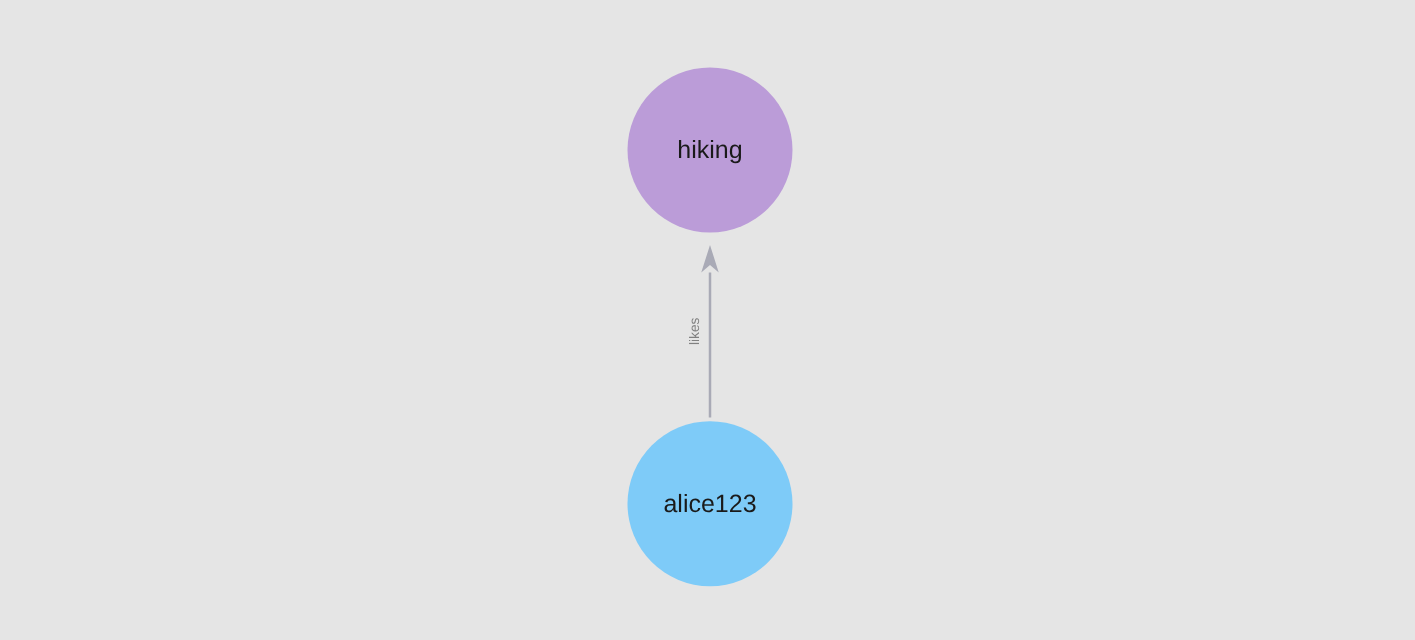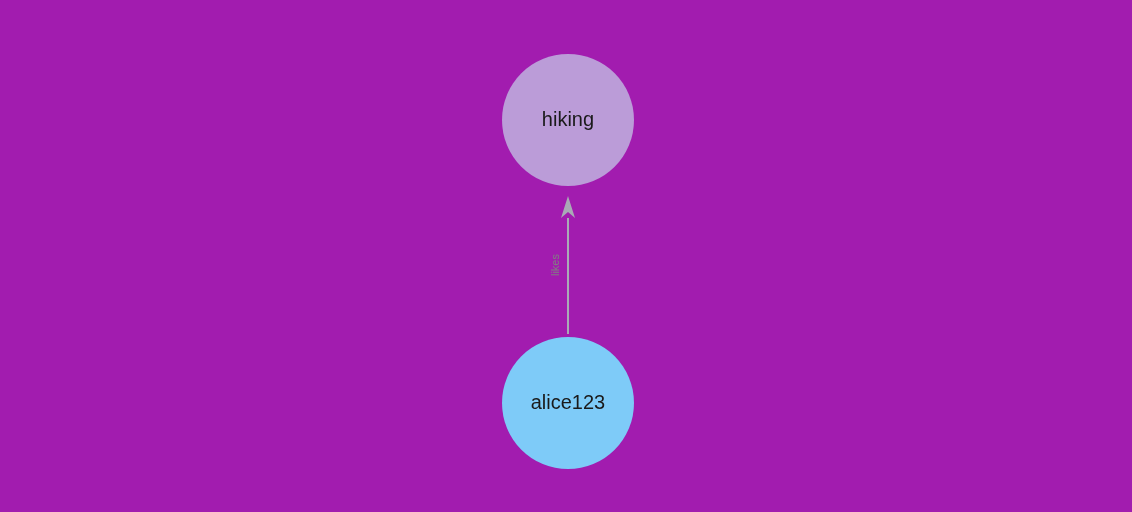--- a/index.html
+++ b/index.html
@@ -47,21 +47,21 @@
     font-family: "Liberation Sans", sans-serif;
     font-size: 11px;
     fill: #808080;
     text-anchor: middle;
     dominant-baseline: middle;
   }
 </style>
 </head>
 <body style="width: 1132px; height: 512px;">
 
-<div id="graph-canvas" style="width: 1132px; height: 512px; background: #a21caf;">
+<div id="graph-canvas" style="width: 1132px; height: 512px; background: #e5e5e5;">
   <svg class="graph-svg" viewBox="0 0 1132 512" xmlns="http://www.w3.org/2000/svg">
 
      hiking --&gt;
     <g>
       <line class="edge-line" id="edge-line-0" x1="568" y1="334" x2="568" y2="218" stroke="#a9aab6" stroke-width="2"></line>
       <polygon class="edge-arrowhead" id="edge-arrow-0" points="568,196 561,218 568,212 575,218" fill="#a9aab6"></polygon>
       <text class="edge-label" id="edge-label-0" x="556" y="265" fill="#808080" font-size="11" transform="rotate(-90,556,265)">likes</text>
     </g>
 
     

